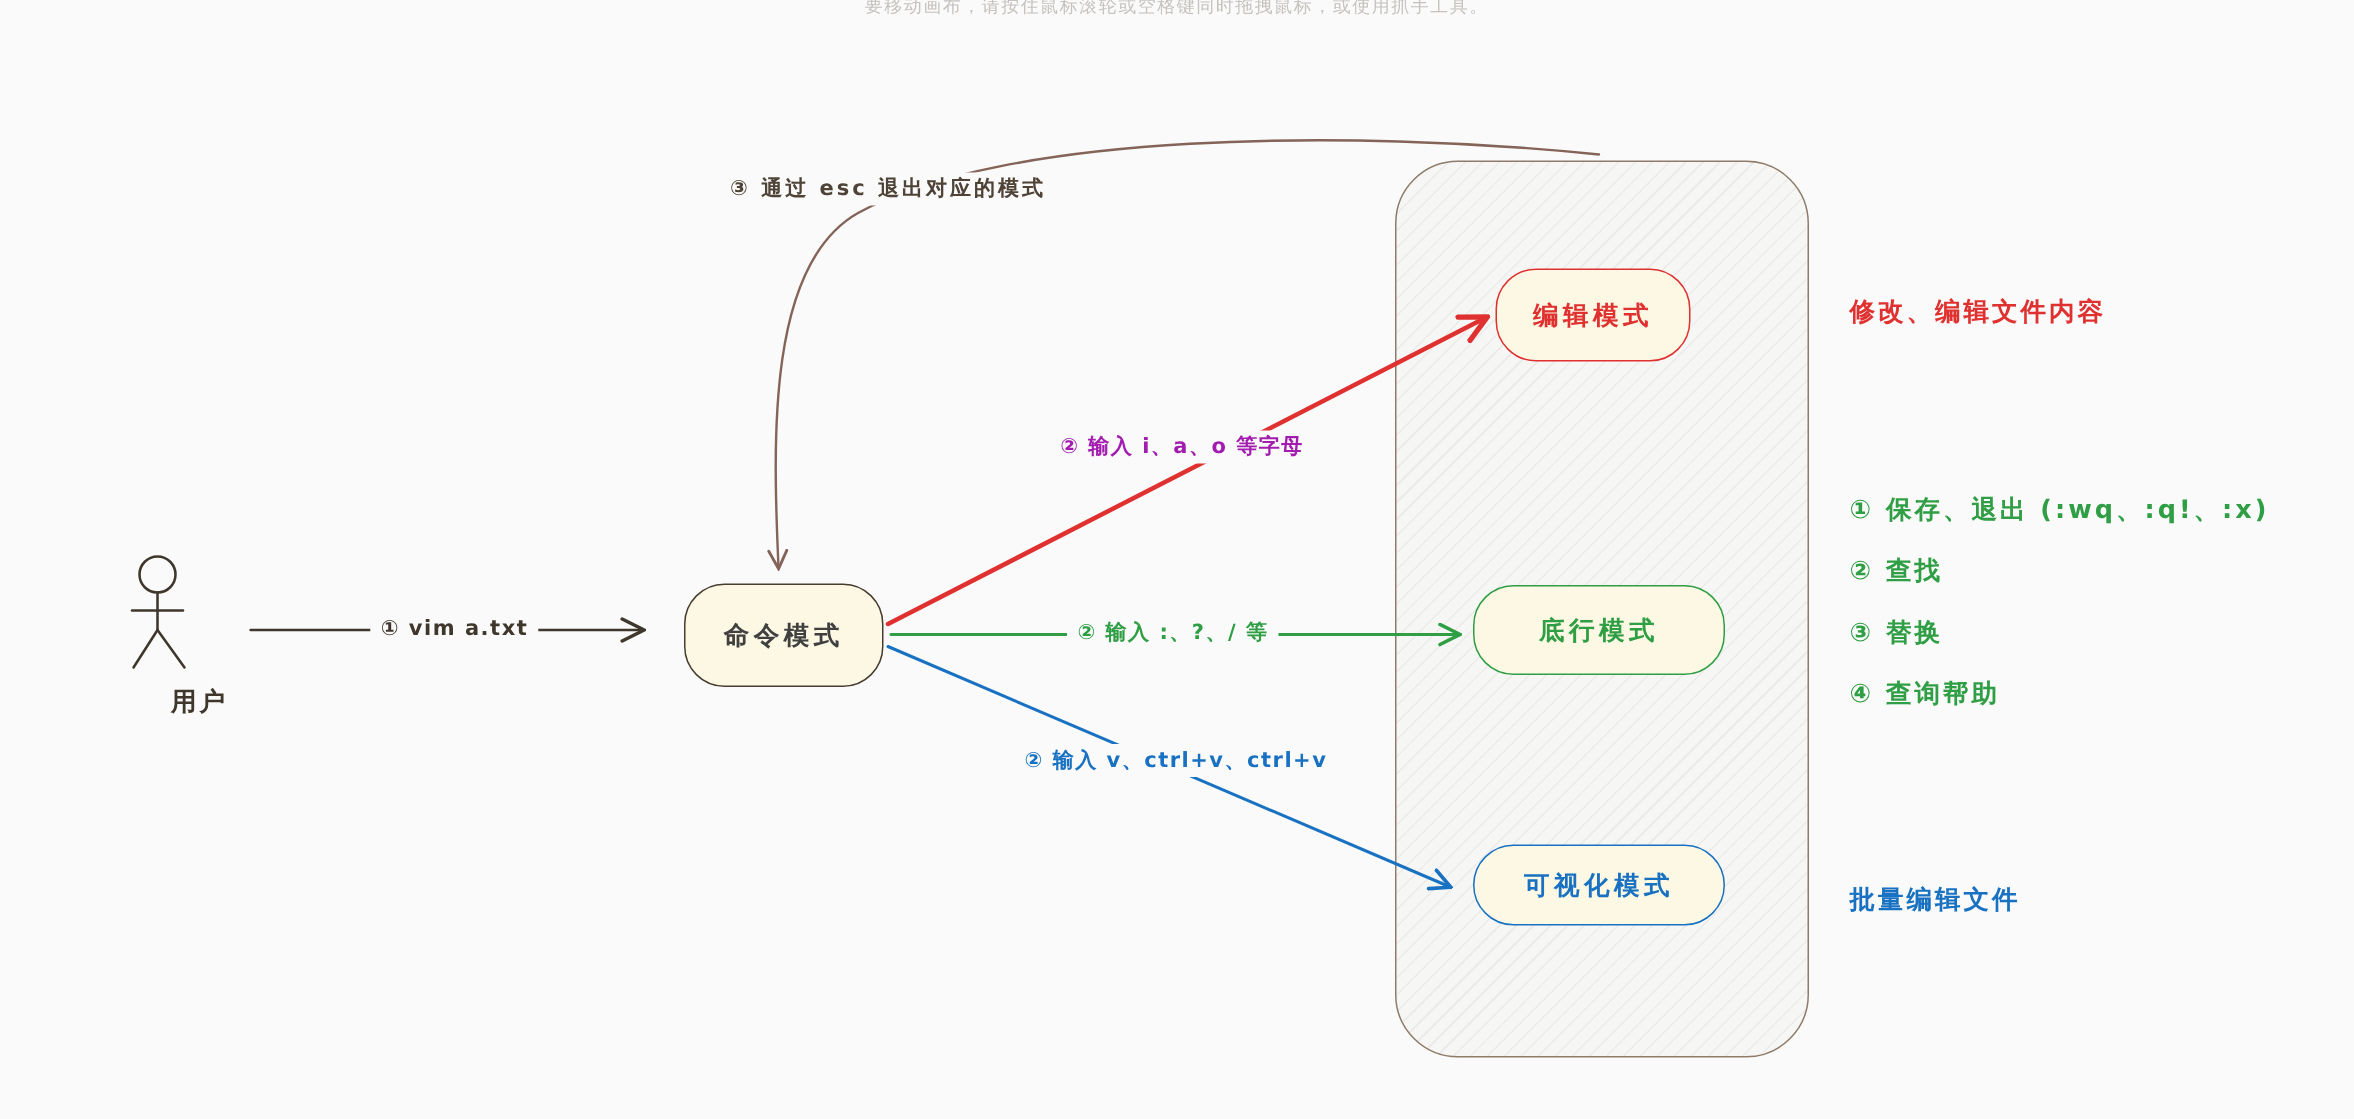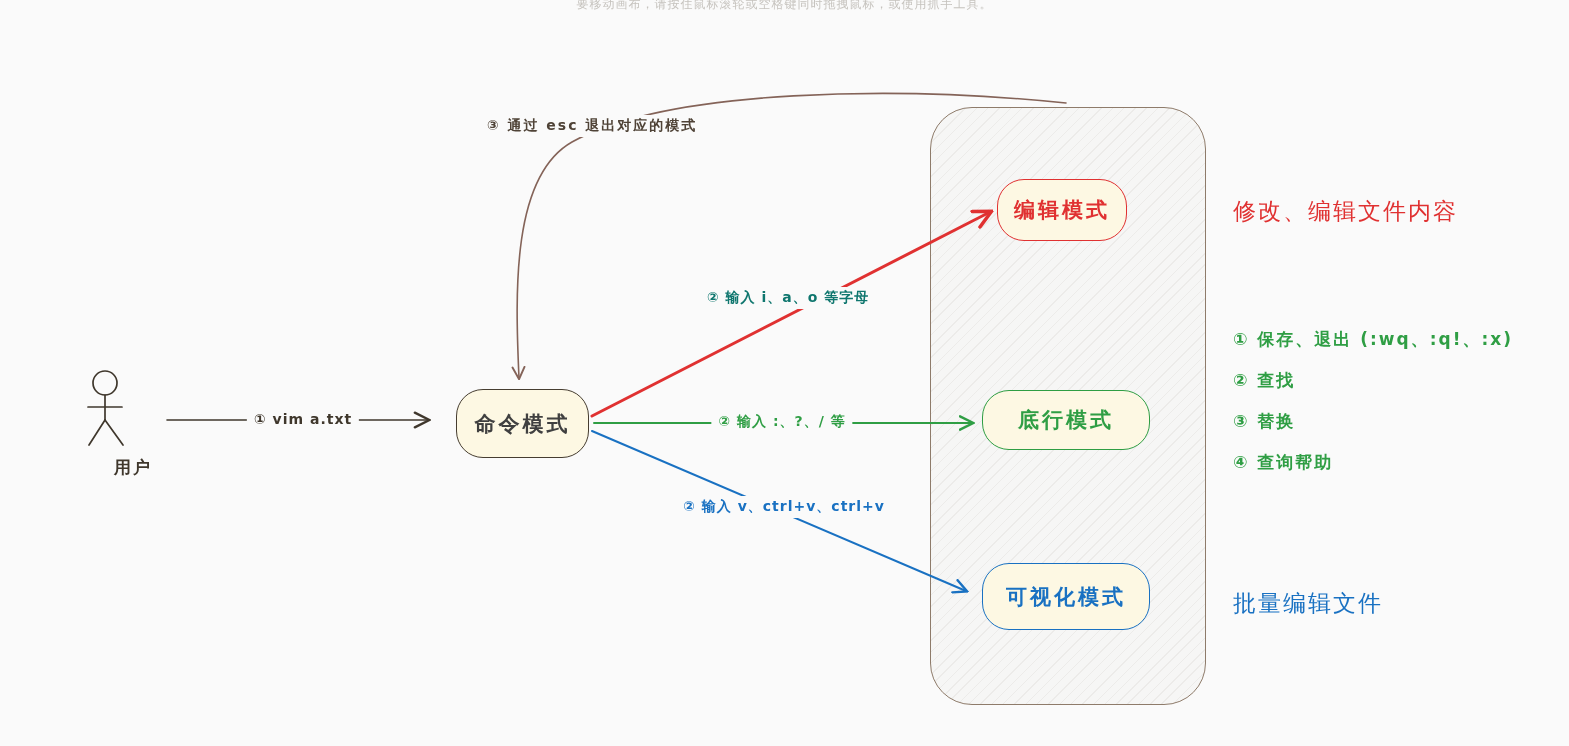--- a/index.html
+++ b/index.html
@@ -25,43 +25,43 @@
     position:absolute; left:930px; top:107px; width:276px; height:598px;
     border:1.5px solid #8e7b6a; border-radius:42px; z-index:1;
     background-color:#f6f6f5;
     background-image:repeating-linear-gradient(135deg, rgba(137,125,113,0.09) 0 1px, transparent 1px 8px);
   }
 
   .node {
     position:absolute; z-index:4;
     display:flex; align-items:center; justify-content:center;
     background:#fdf8e3; border-radius:27px;
-    font-size:21px; font-weight:600; letter-spacing:3px; white-space:nowrap;
+    font-size:17px; font-weight:600; letter-spacing:3px; white-space:nowrap;
   }
   .node-command  { left:456px; top:389px; width:133px; height:69px; border:1.6px solid #46engl3;}
   .node-command  { left:456px; top:389px; width:133px; height:69px; border:1.6px solid #463d30; color:#404040; }
   .node-edit     { left:997px; top:179px; width:130px; height:62px; border:1.8px solid #e03131; color:#e03131; }
   .node-lastline { left:982px; top:390px; width:168px; height:60px; border:1.8px solid #2f9e44; color:#2f9e44; }
-  .node-visual   { left:982px; top:563px; width:168px; height:67px; border:1.8px solid #1971c2; color:#1971c2; }
+  .node-visual   { left:982px; top:563px; width:168px; height:54px; border:1.8px solid #1971c2; color:#1971c2; }
 
   .edge-label {
     position:absolute; z-index:5; white-space:nowrap;
     font-size:14px; font-weight:600; letter-spacing:1px;
     background:#fafafa; padding:2px 7px;
     transform:translate(-50%,-50%);
   }
   .lbl-open     { left:303px; top:419px; color:#3f372c; }
   .lbl-esc      { left:592px; top:126px; color:#4f4337; letter-spacing:2px; }
-  .lbl-to-edit  { left:788px; top:298px; color:#0f766e; }
+  .lbl-to-edit  { left:788px; top:298px; color:#a21caf; }
   .lbl-to-last  { left:782px; top:422px; color:#2f9e44; }
   .lbl-to-vis   { left:784px; top:507px; color:#1971c2; }
 
   .note {
     position:absolute; z-index:5; white-space:nowrap;
-    font-size:23px; font-weight:400; letter-spacing:2px;
+    font-size:17px; font-weight:700; letter-spacing:2px;
   }
   .note-edit   { left:1233px; top:196px; color:#e03131; }
   .note-visual { left:1233px; top:588px; color:#1971c2; }
   .note-lastline {
     position:absolute; left:1233px; top:328px; z-index:5;
     display:flex; flex-direction:column; gap:18px;
     font-size:17px; font-weight:600; letter-spacing:2px; color:#2f9e44;
   }
   .note-lastline div { white-space:nowrap; }
 

